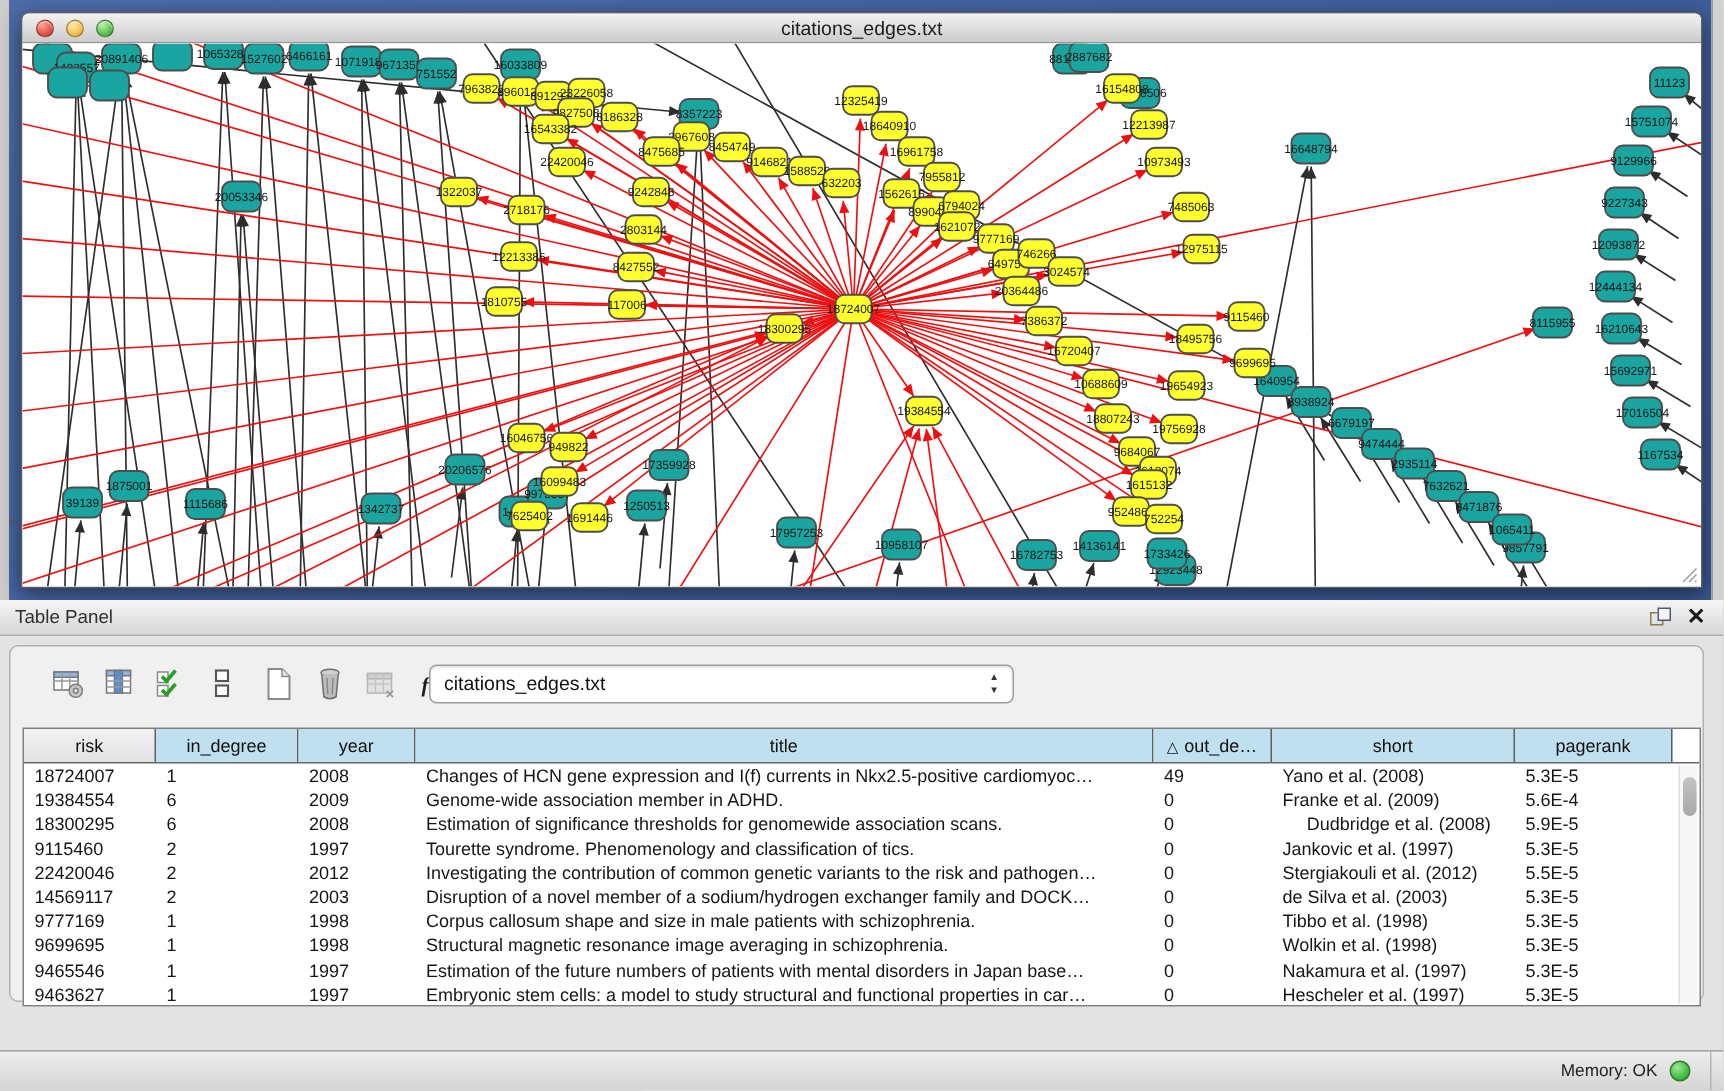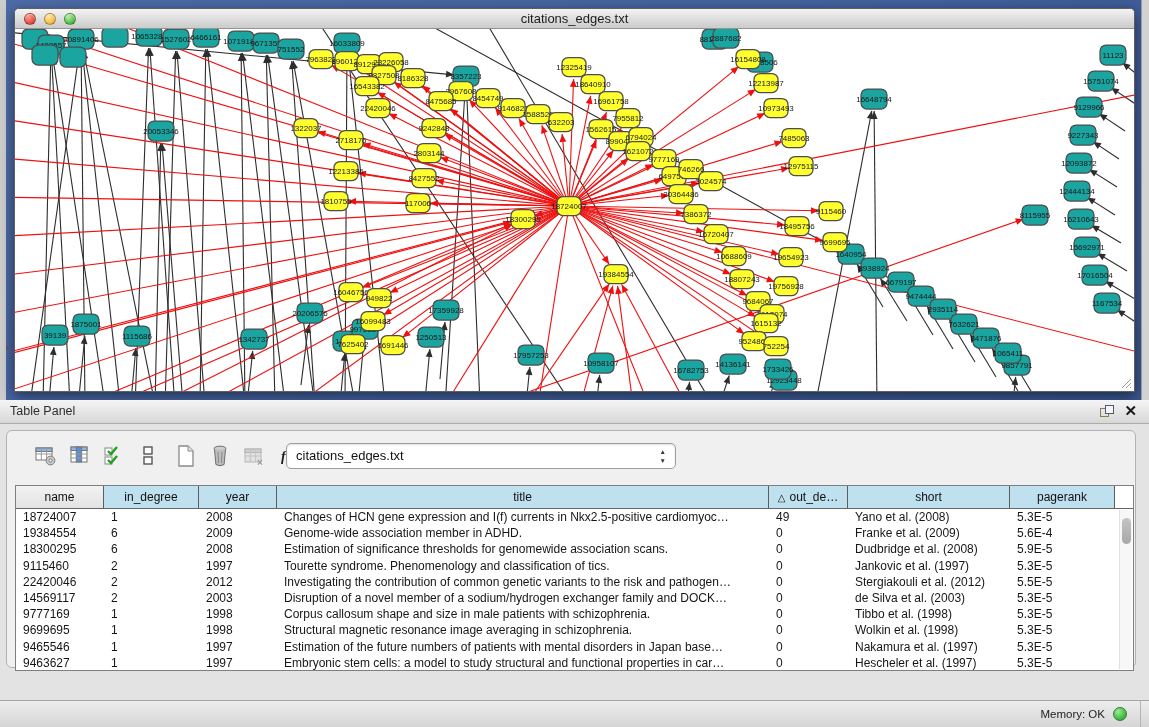--- a/index.html
+++ b/index.html
@@ -934,21 +934,21 @@
             </svg>
           </div>
         </div>
       <div class="combo">
         <span>citations_edges.txt</span>
         <span class="spinner">▲<br>▼</span>
       </div>
 
       <div class="dtable">
         <div class="thead" id="thead">
-            <div class="th gray" style="width: 88px;"><span>name</span></div>
+            <div class="th gray" style="width: 88px;"><span>risk</span></div>
             <div class="th" style="width: 95px;"><span>in_degree</span></div>
             <div class="th" style="width: 78px;"><span>year</span></div>
             <div class="th" style="width: 492px;"><span>title</span></div>
             <div class="th" style="width: 79px;"><span class="sort">△</span><span>out_de…</span></div>
             <div class="th" style="width: 162px;"><span>short</span></div>
             <div class="th" style="width: 105px;"><span>pagerank</span></div>
           </div>
         <div id="tbody">
             <div class="trow">
               <div class="td" style="width: 88px;">18724007</div>
@@ -967,21 +967,21 @@
               <div class="td" style="width: 79px;">0</div>
               <div class="td" style="width: 162px;">Franke et al. (2009)</div>
               <div class="td" style="width: 105px;">5.6E-4</div>
             </div>
             <div class="trow">
               <div class="td" style="width: 88px;">18300295</div>
               <div class="td" style="width: 95px;">6</div>
               <div class="td" style="width: 78px;">2008</div>
               <div class="td" style="width: 492px;">Estimation of significance thresholds for genomewide association scans.</div>
               <div class="td" style="width: 79px;">0</div>
-              <div class="td" style="width: 162px;">Dudbridge et al. (2008)</div>
+              <div class="td" style="width: 162px; text-align: center;">Dudbridge et al. (2008)</div>
               <div class="td" style="width: 105px;">5.9E-5</div>
             </div>
             <div class="trow">
               <div class="td" style="width: 88px;">9115460</div>
               <div class="td" style="width: 95px;">2</div>
               <div class="td" style="width: 78px;">1997</div>
               <div class="td" style="width: 492px;">Tourette syndrome. Phenomenology and classification of tics.</div>
               <div class="td" style="width: 79px;">0</div>
               <div class="td" style="width: 162px;">Jankovic et al. (1997)</div>
               <div class="td" style="width: 105px;">5.3E-5</div>

